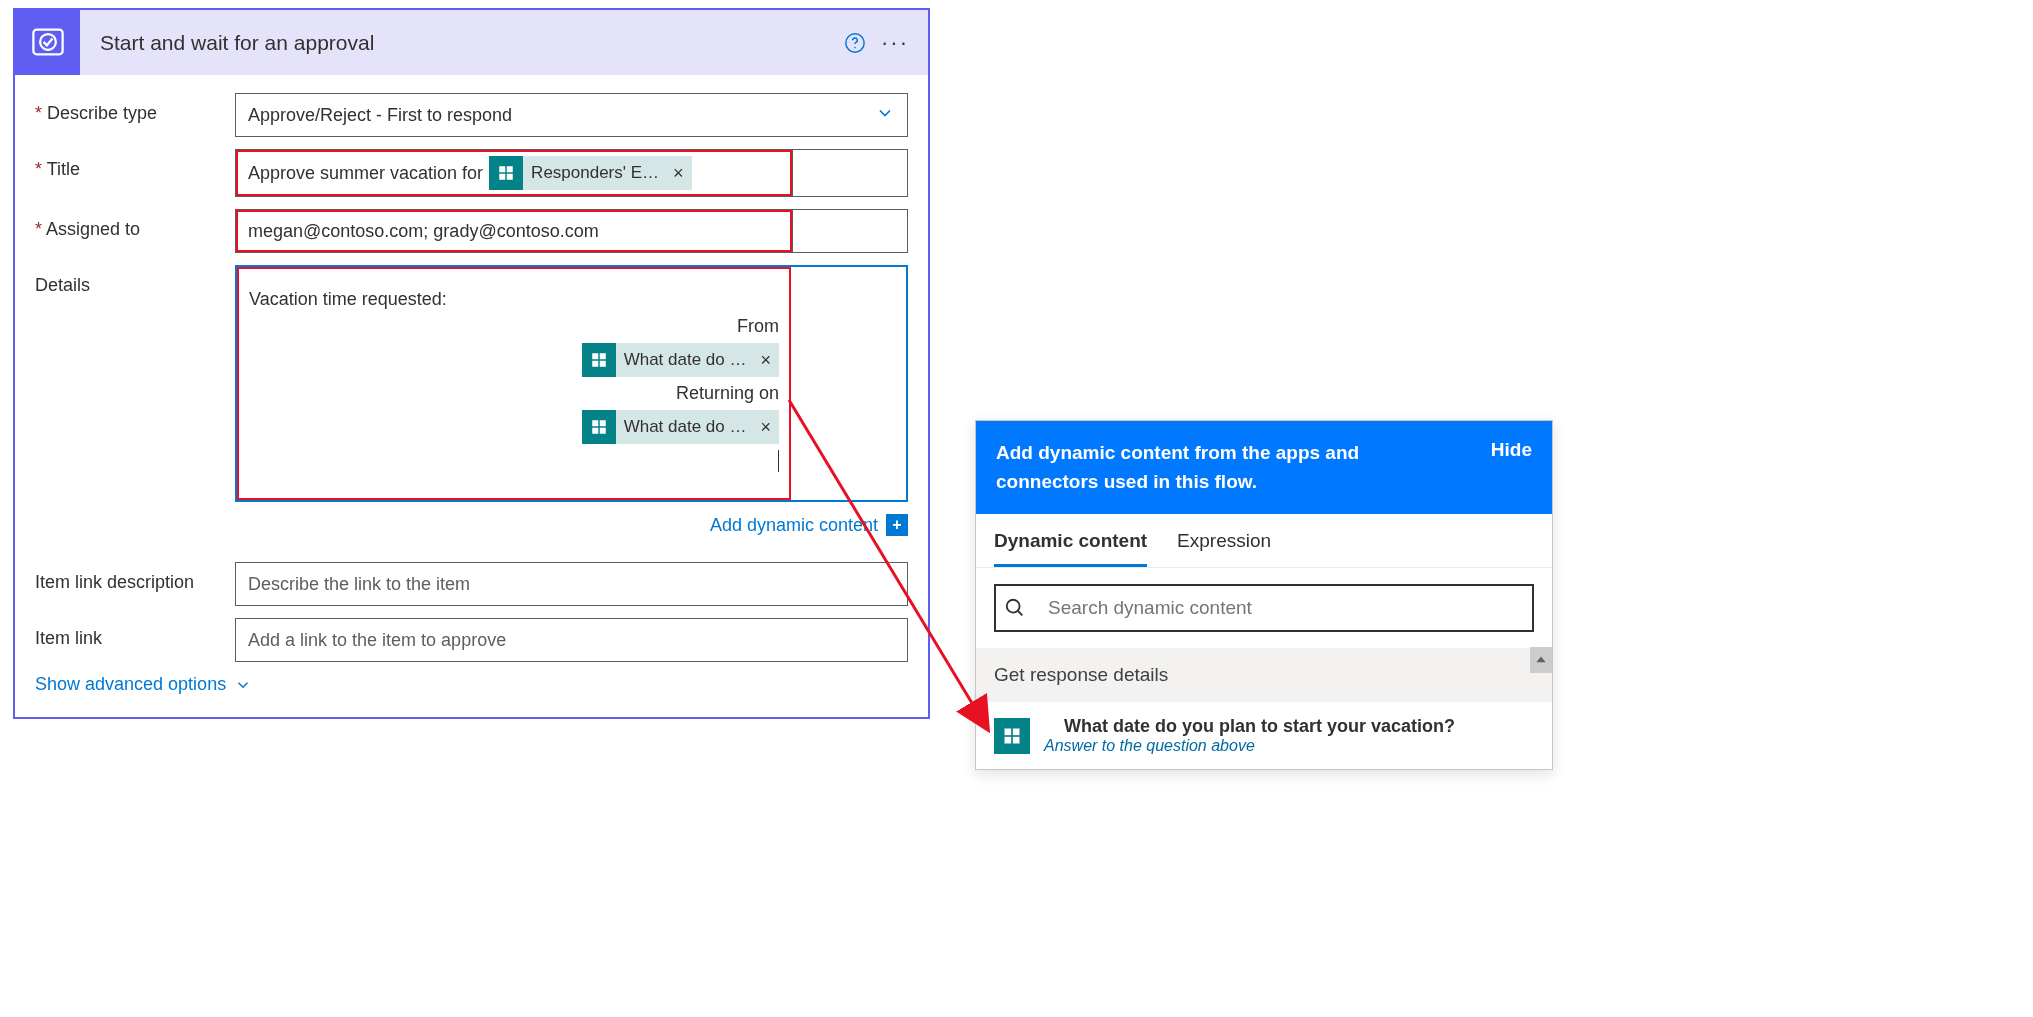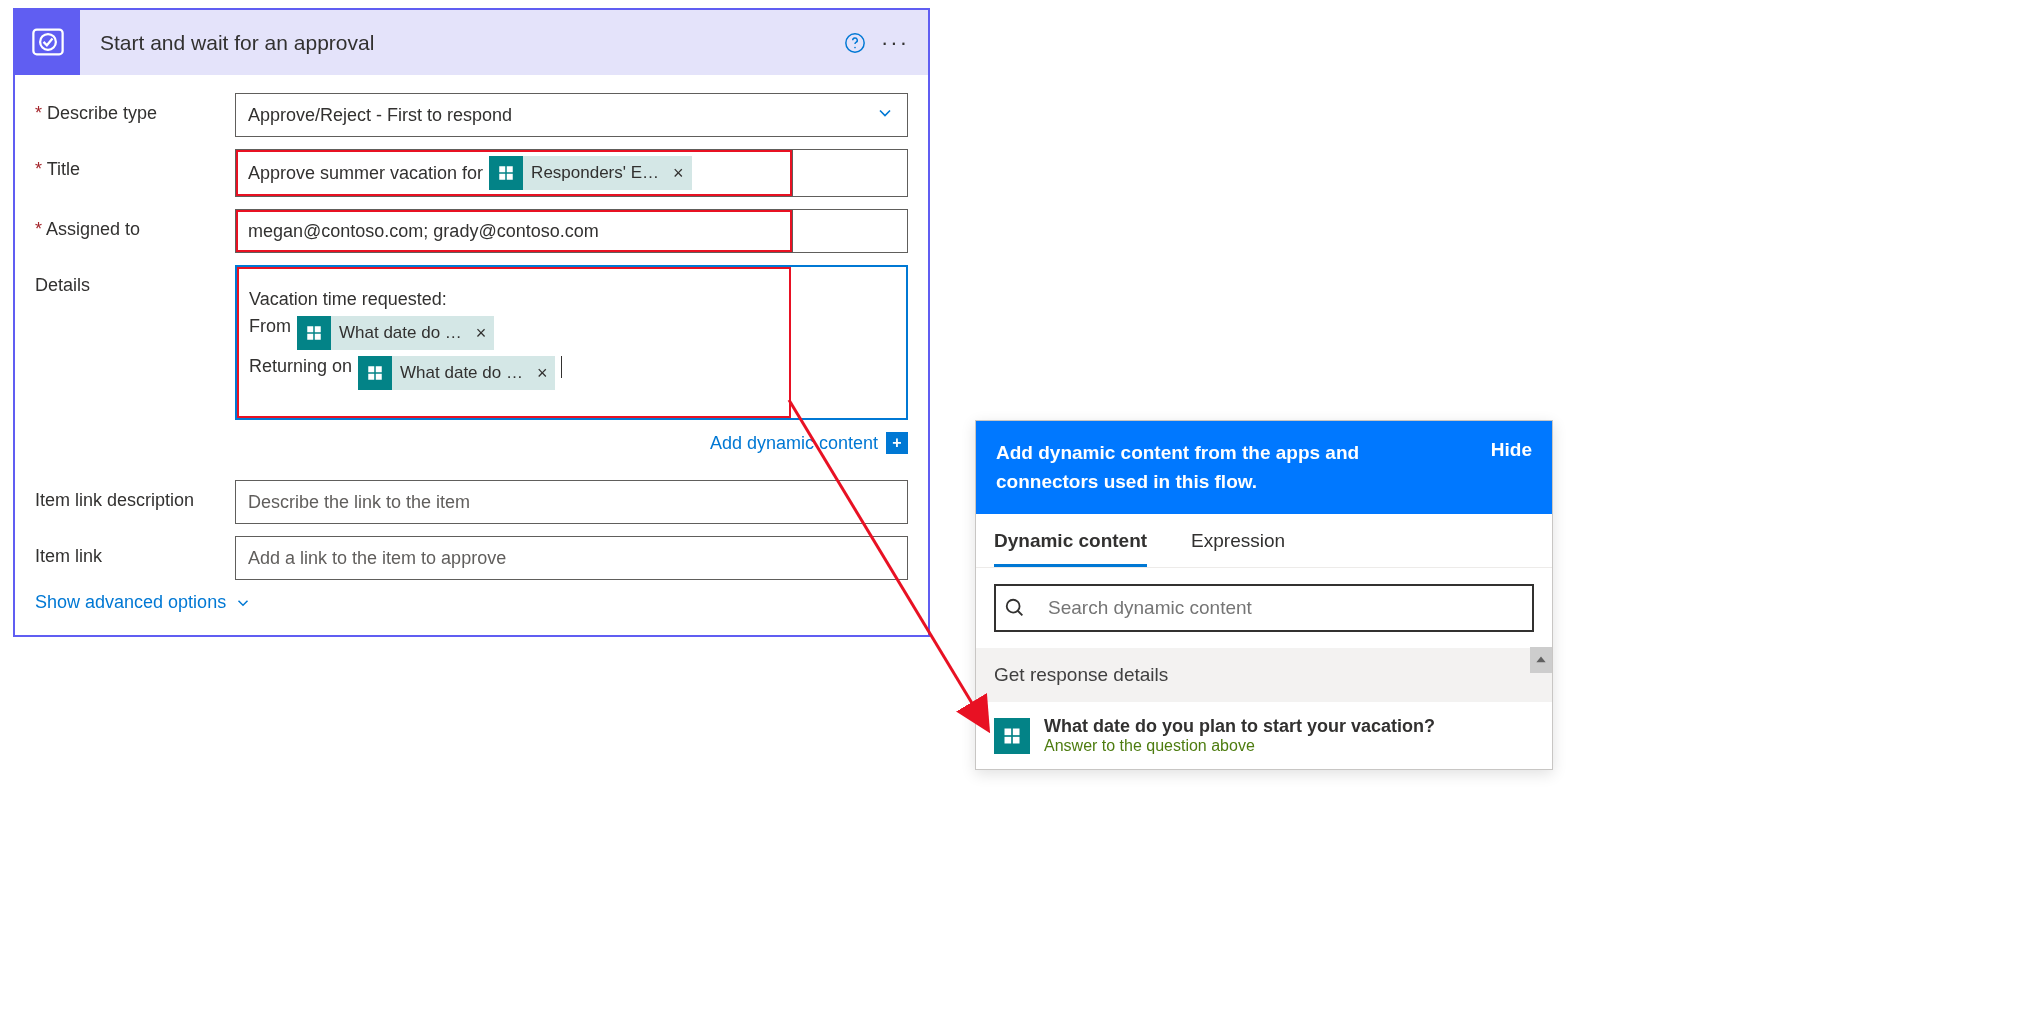--- a/index.html
+++ b/index.html
@@ -89,21 +89,21 @@
     border: 2px solid #0078d4;
     display: flex;
   }
   .details-inner {
     flex: 1;
     border: 2px solid #e81123;
     padding: 20px 10px;
     font-size: 18px;
   }
   .details-tail { width: 115px; }
-  .details-line { display: flex; align-items: flex-start; flex-wrap: wrap; gap: 6px; margin: 6px 0; }
+  .details-line { display: flex; align-items: flex-end; flex-wrap: wrap; gap: 6px; margin: 6px 0; flex-direction: column; }
   
   .add-dynamic-row {
     display: flex; justify-content: flex-end; align-items: center;
     gap: 8px;
     margin: 12px 0 14px 0;
   }
   .add-dynamic-text { color: #0078d4; font-size: 18px; cursor: pointer; }
   .plus-badge {
     width: 22px; height: 22px;
     background: #0078d4; color: #fff;
@@ -137,21 +137,21 @@
     background: #0078ff;
     color: #ffffff;
     padding: 18px 20px;
     display: flex; justify-content: space-between; align-items: flex-start;
     font-size: 19px;
     font-weight: bold;
   }
   .dc-header-text { max-width: 460px; line-height: 1.5; }
   .dc-hide { cursor: pointer; }
   .dc-tabs {
-    display: flex; gap: 44px;
+    display: flex; gap: 30px;
     padding: 16px 18px 0 18px;
     font-size: 19px;
     border-bottom: 1px solid #edebe9;
   }
   .dc-tab { padding-bottom: 12px; cursor: pointer; color: #323130; }
   .dc-tab.active { border-bottom: 3px solid #0078d4; font-weight: 600; }
   .dc-search-wrap { padding: 16px 18px; }
   .dc-search {
     border: 2px solid #323130;
     height: 48px;
@@ -172,22 +172,22 @@
     display: flex; align-items: center; justify-content: center;
     cursor: pointer;
   }
   .dc-item {
     display: flex; align-items: center; gap: 14px;
     padding: 14px 18px;
     cursor: pointer;
   }
   .dc-item-icon { width: 36px; height: 36px; background: #038387; display:flex; align-items:center; justify-content:center; }
   .dc-item-icon svg { width: 20px; height: 20px; }
-  .dc-item-title { font-size: 18px; font-weight: 600; }
-  .dc-item-sub { font-size: 16px; color: #4d7c0f; }
+  .dc-item-title { font-size: 18px; font-weight: 600; margin-left: 20px; }
+  .dc-item-sub { font-size: 16px; color: #0369a1; font-style: italic; }
   
   
   .arrow-svg { position: absolute; left: 787px; top: 398px; pointer-events: none; }
 </style>
 </head>
 <body>
 
 <div class="canvas">
 
   <div class="card">

